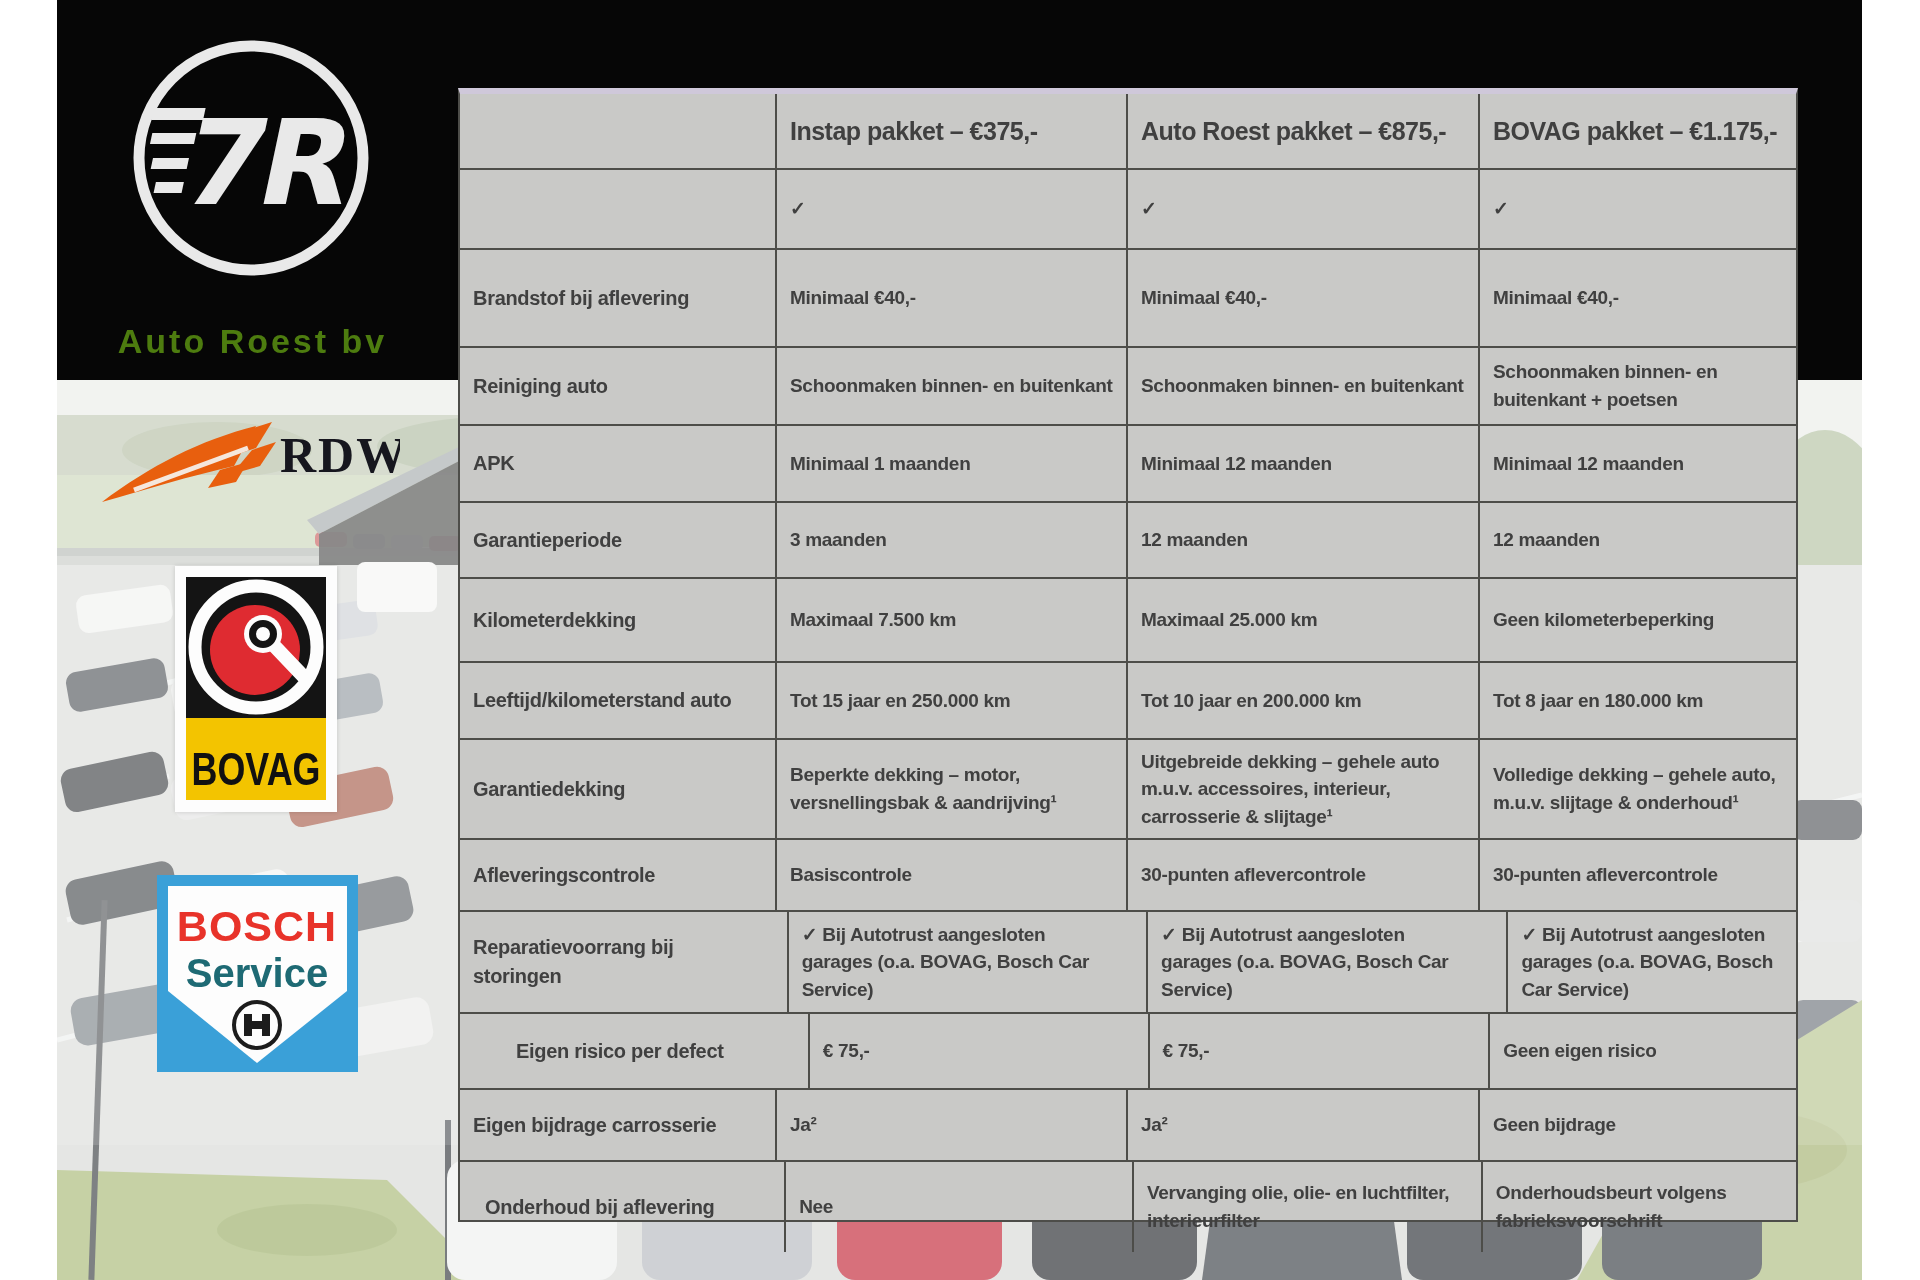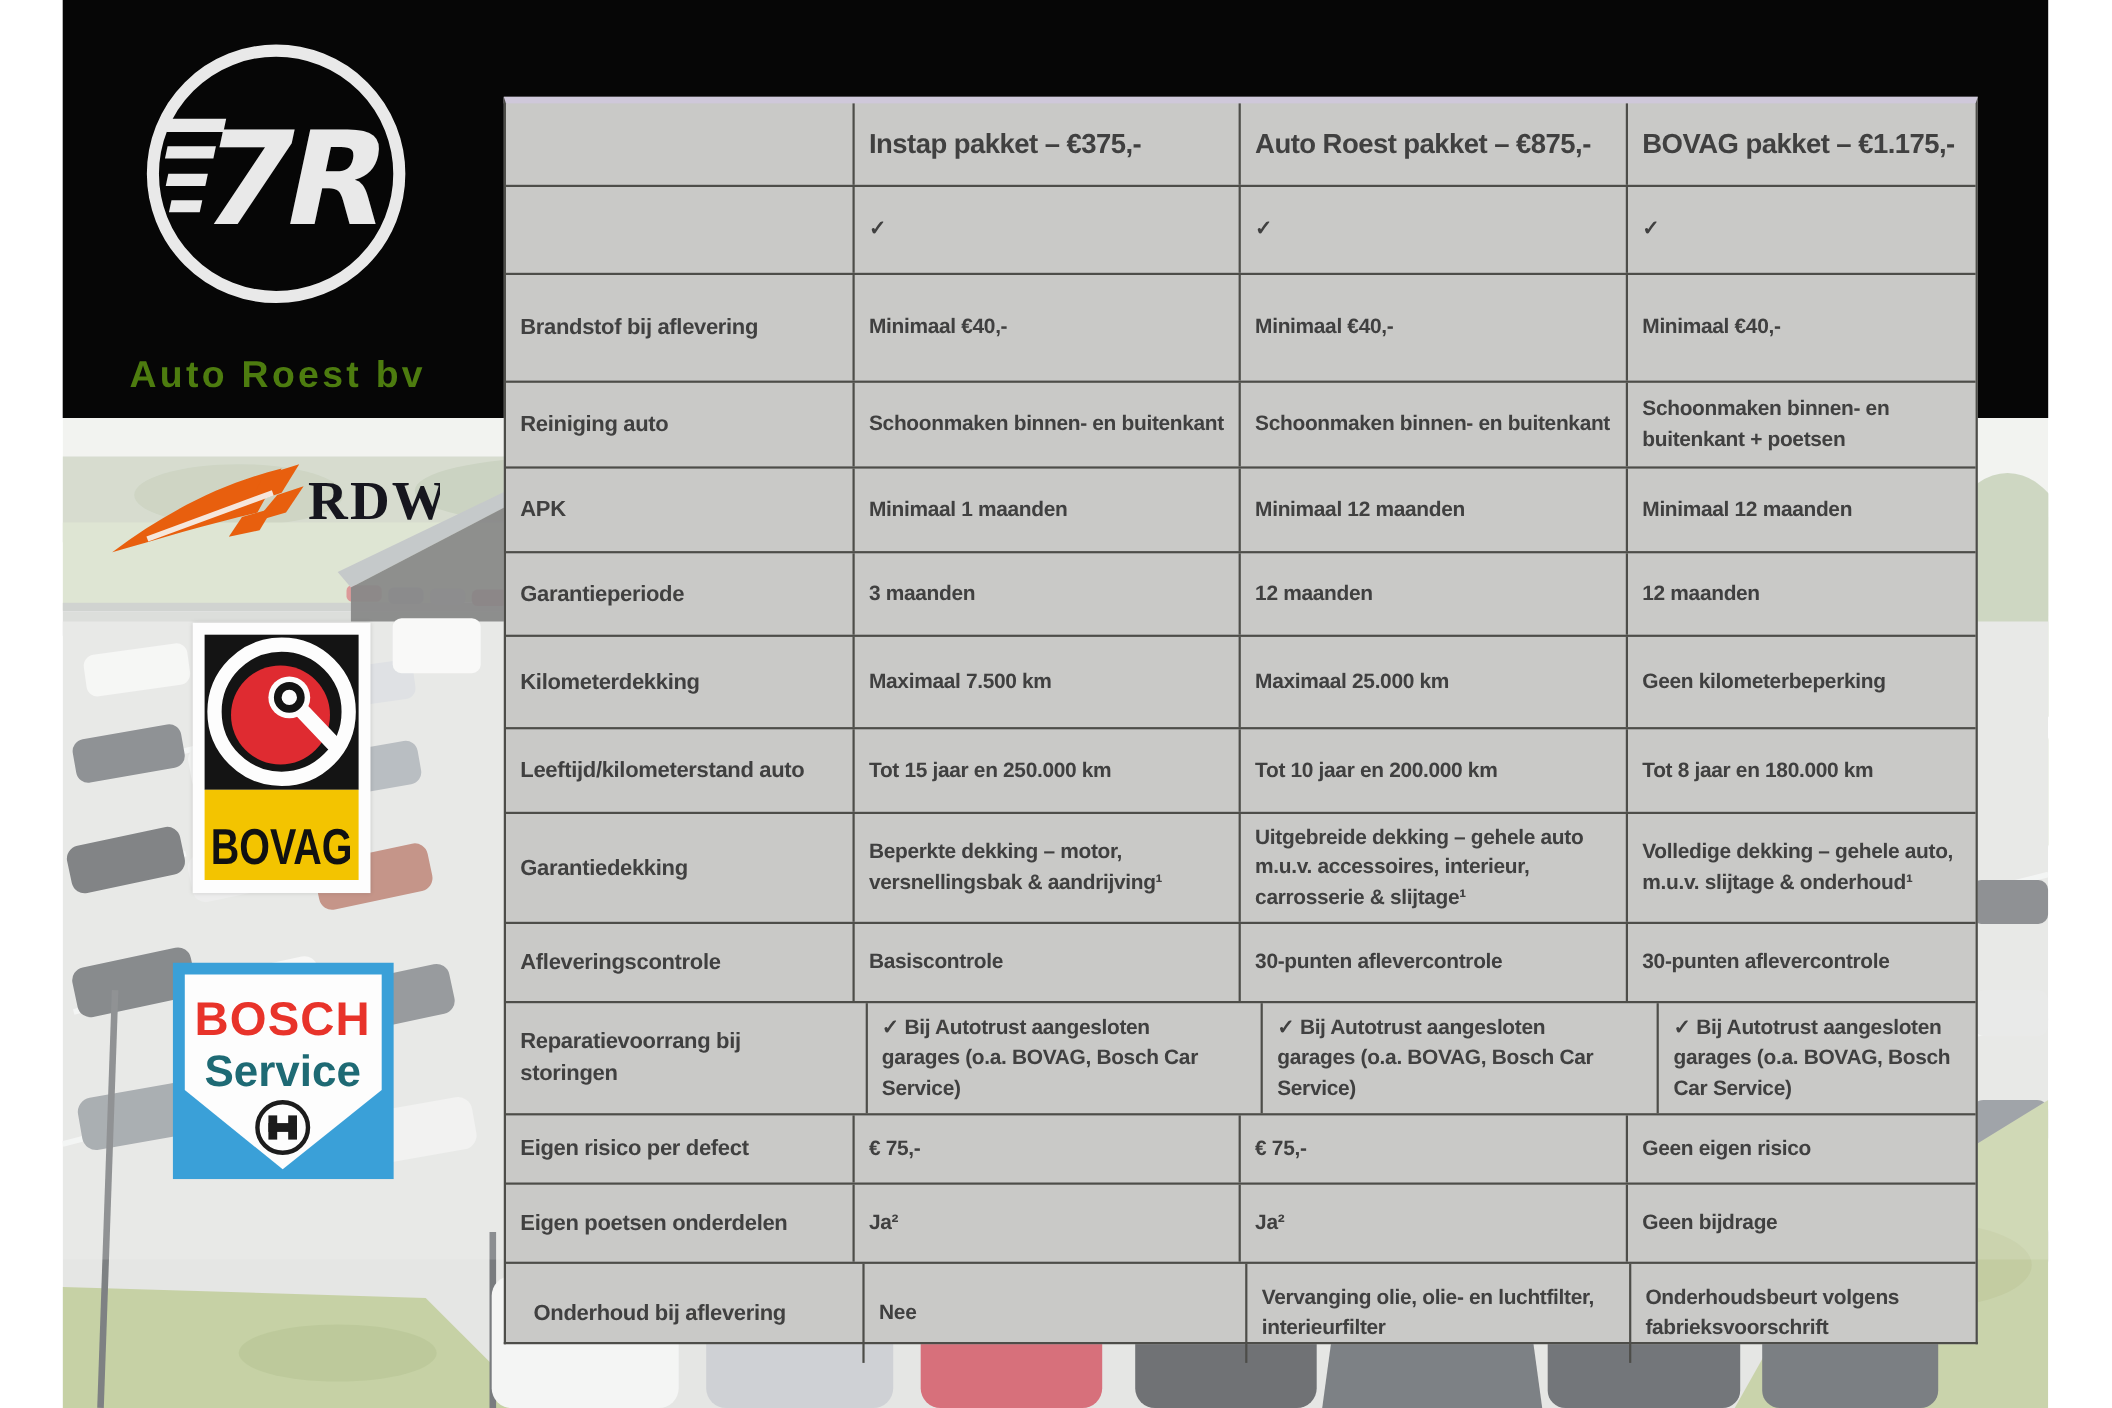--- a/index.html
+++ b/index.html
@@ -241,28 +241,28 @@
       <div class="cell c1">Basiscontrole</div>
       <div class="cell c2">30-punten aflevercontrole</div>
       <div class="cell c3">30-punten aflevercontrole</div>
     </div>
     <div class="trow" style="height: 102px; gap: 40px;">
       <div class="cell c0 label-cell">Reparatievoorrang bij storingen</div>
       <div class="cell c1">✓ Bij Autotrust aangesloten garages (o.a. BOVAG, Bosch Car Service)</div>
       <div class="cell c2">✓ Bij Autotrust aangesloten garages (o.a. BOVAG, Bosch Car Service)</div>
       <div class="cell c3">✓ Bij Autotrust aangesloten garages (o.a. BOVAG, Bosch Car Service)</div>
     </div>
-    <div class="trow" style="height: 63px;">
+    <div class="trow" style="height: 76px; padding-left: 43px;">
       <div class="cell c0 label-cell">Eigen risico per defect</div>
       <div class="cell c1">€ 75,-</div>
       <div class="cell c2">€ 75,-</div>
       <div class="cell c3">Geen eigen risico</div>
     </div>
     <div class="trow" style="height: 72px;">
-      <div class="cell c0 label-cell">Eigen poetsen onderdelen</div>
+      <div class="cell c0 label-cell">Eigen bijdrage carrosserie</div>
       <div class="cell c1">Ja²</div>
       <div class="cell c2">Ja²</div>
       <div class="cell c3">Geen bijdrage</div>
     </div>
     <div class="trow" style="height: 90px; padding-left: 12px;">
       <div class="cell c0 label-cell">Onderhoud bij aflevering</div>
       <div class="cell c1">Nee</div>
       <div class="cell c2">Vervanging olie, olie- en luchtfilter, interieurfilter</div>
       <div class="cell c3">Onderhoudsbeurt volgens fabrieksvoorschrift</div>
     </div>

